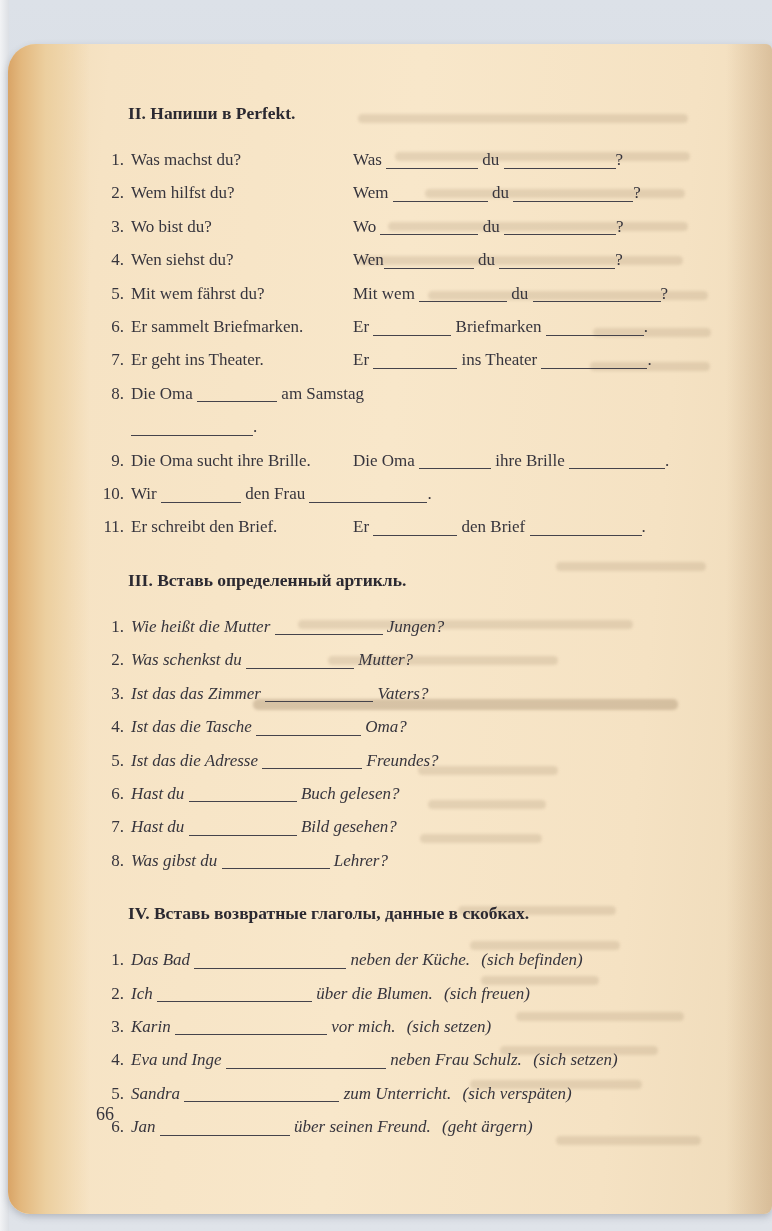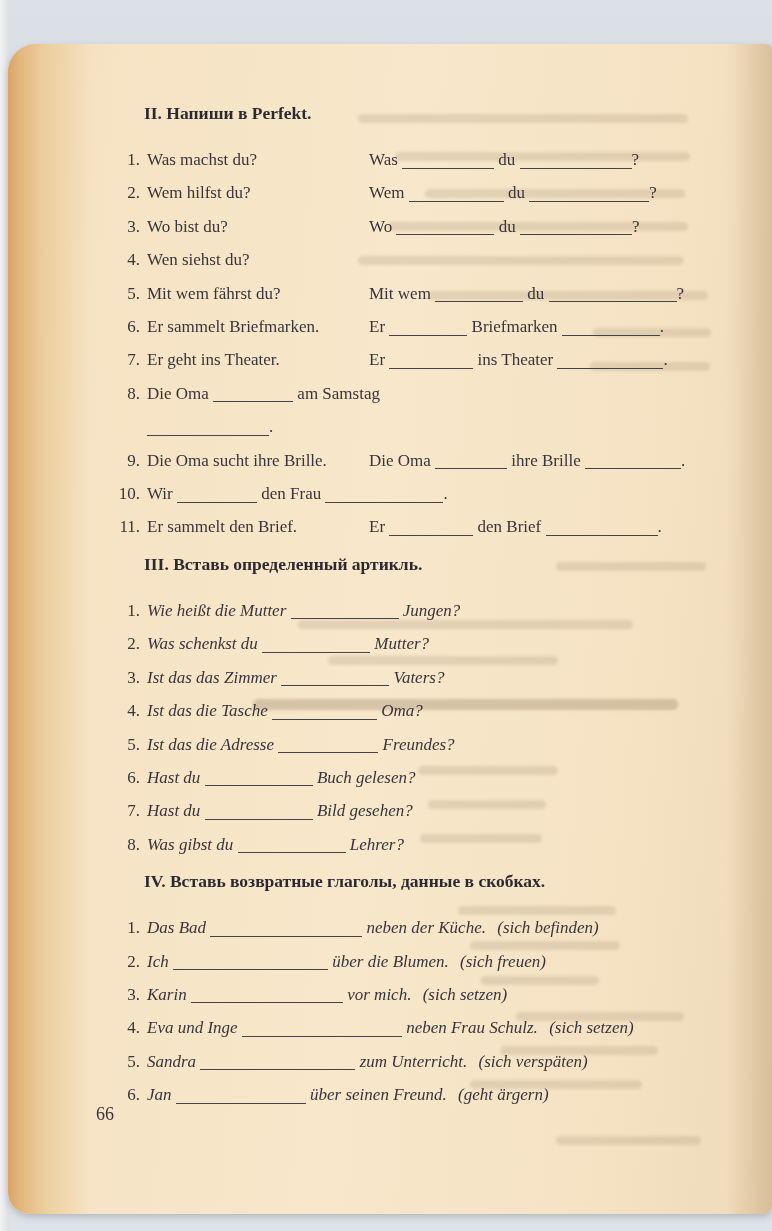--- a/index.html
+++ b/index.html
@@ -19,28 +19,28 @@
     position:absolute;left:0;top:0;bottom:0;width:82px;
     border-radius:28px 0 0 22px;
     background:linear-gradient(90deg,#d9a466 0%,#e3b87e 16%,#eccf9f 46%,rgba(247,231,202,0) 100%);
   }
   .edge-right{
     position:absolute;right:0;top:0;bottom:0;width:46px;
     border-radius:0 6px 8px 0;
     background:linear-gradient(270deg,rgba(172,132,88,.34),rgba(172,132,88,0));
   }
   .content{
-    position:absolute;left:96px;top:52px;width:620px;
+    position:absolute;left:80px;top:52px;width:620px;
     color:#37353d;font-size:17px;line-height:33.4px;
   }
   .section-title{
     font-weight:bold;font-size:17.5px;color:#2b2931;
     margin:0 0 13px 40px;line-height:34px;
   }
-  .section + .section .section-title{margin-top:3px;}
+  .section + .section .section-title{margin-top:19px;}
   .row{display:flex;align-items:flex-start;}
   .num{flex:0 0 36px;text-align:right;padding-right:7px;}
   .qcol{flex:0 0 222px;}
   .acol{flex:1;min-width:0;}
   .line{flex:1;min-width:0;font-style:italic;}
   .blank{
     display:inline-block;height:12px;margin-bottom:-3.5px;
     border-bottom:1.6px solid #45434b;
   }
   .seg-hint{margin-left:7px;}
@@ -111,20 +111,23 @@
           </div>
           <div class="acol">
             <div class="aline"><span class="seg-text">Wo</span> <span class="blank" style="width: 98px;"></span> <span class="seg-text">du</span> <span class="blank" style="width: 112px;"></span><span class="seg-text">?</span></div>
           </div>
         </div>
         <div class="row">
           <span class="num">4.</span>
           <div class="qcol">
             <div class="qline">Wen siehst du?</div>
           </div>
+          <div class="acol">
+            <div class="aline"><span class="seg-text">Wen</span><span class="blank" style="width: 90px;"></span> <span class="seg-text">du</span> <span class="blank" style="width: 116px;"></span><span class="seg-text">?</span></div>
+          </div>
         </div>
         <div class="row">
           <span class="num">5.</span>
           <div class="qcol">
             <div class="qline">Mit wem fährst du?</div>
           </div>
           <div class="acol">
             <div class="aline"><span class="seg-text">Mit wem</span> <span class="blank" style="width: 88px;"></span> <span class="seg-text">du</span> <span class="blank" style="width: 128px;"></span><span class="seg-text">?</span></div>
           </div>
         </div>
@@ -164,21 +167,21 @@
         </div>
         <div class="row">
           <span class="num">10.</span>
           <div class="acol">
             <div class="aline"><span class="seg-text">Wir</span> <span class="blank" style="width: 80px;"></span> <span class="seg-text">den Frau</span> <span class="blank" style="width: 118px;"></span><span class="seg-text">.</span></div>
           </div>
         </div>
         <div class="row">
           <span class="num">11.</span>
           <div class="qcol">
-            <div class="qline">Er sammelt den Brief.</div>
+            <div class="qline">Er schreibt den Brief.</div>
           </div>
           <div class="acol">
             <div class="aline"><span class="seg-text">Er</span> <span class="blank" style="width: 84px;"></span> <span class="seg-text">den Brief</span> <span class="blank" style="width: 112px;"></span><span class="seg-text">.</span></div>
           </div>
         </div>
       </div>
       <div class="section">
         <div class="section-title">III. Вставь определенный артикль.</div>
         <div class="row">
           <span class="num">1.</span>

